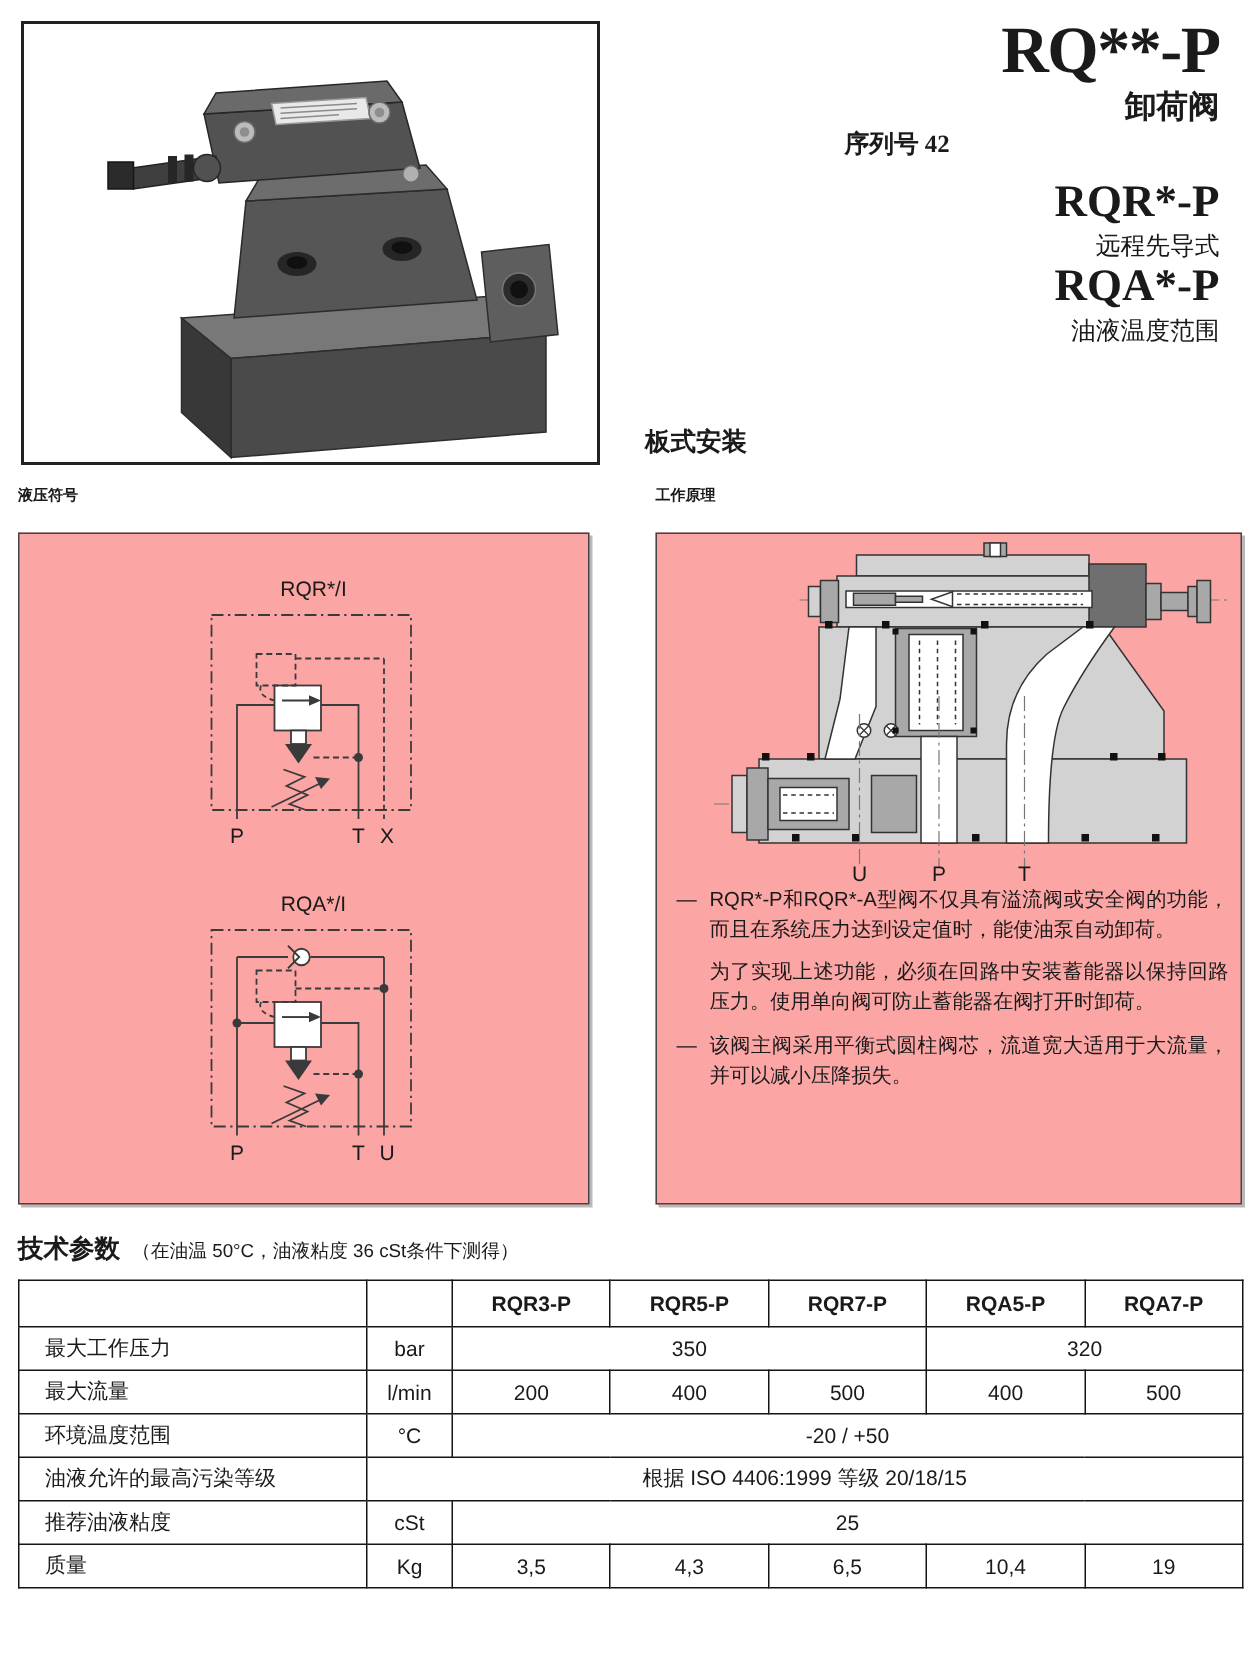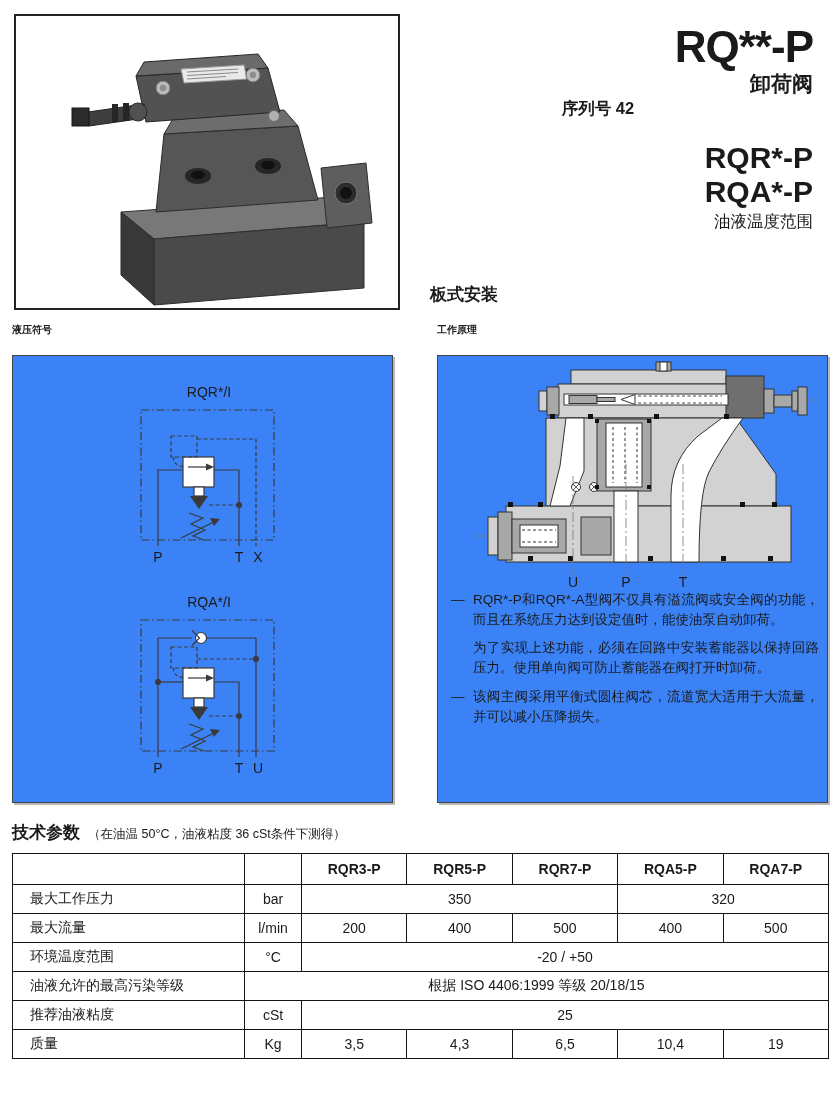--- a/index.html
+++ b/index.html
@@ -9,32 +9,32 @@
     -webkit-font-smoothing:antialiased;
   }
   .abs{position:absolute;}
 
   
   .photo-frame{left:14px;top:14px;width:386px;height:296px;border:2px solid #222;
     box-sizing:border-box;background:#fff;}
   .photo-frame svg{display:block;}
 
   
-  .title-block{right:17px;top:23px;width:430px;text-align:right;line-height:1.08;}
+  .title-block{right:17px;top:10px;width:430px;text-align:right;line-height:1.08;font-family:Liberation Serif, serif;}
   .model-main{font-size:44px;font-weight:700;letter-spacing:-1px;}
-  .model-sub{font-size:30px;font-weight:700;margin-top:24px;}
+  .model-sub{font-size:30px;font-weight:700;margin-top:14px;}
   .model-sub.m3{margin-top:2px;}
   .t-bold-mid{font-size:21px;font-weight:700;margin-top:2px;}
   .t-reg{font-size:16.5px;font-weight:400;margin-top:4px;}
   .t-series{font-size:16.5px;font-weight:700;margin-top:5px;text-align:center;}
   .mounting{left:430px;top:283px;font-size:17px;font-weight:700;}
 
   
   .sec-title{font-size:10px;font-weight:700;}
-  .frame-box{border:1.5px solid #444;background:#3b82f6;box-sizing:border-box;
+  .frame-box{border:1.5px solid #444;background:#fca5a5;box-sizing:border-box;
     box-shadow:2px 2px 0 #b9b9b9;}
   .sym-box{left:12px;top:355px;width:381px;height:448px;}
   .wp-box{left:437px;top:355px;width:391px;height:448px;}
 
   
   .wp-text{position:absolute;left:13px;right:8px;top:234px;}
   .bullet{display:grid;grid-template-columns:22px 1fr;font-size:13.5px;
     line-height:1.5;text-align:justify;margin-bottom:9px;}
   .bullet .marker{font-weight:400;}
   .bullet.cont{margin-top:-2px;}
@@ -96,20 +96,21 @@
       <circle cx="330" cy="177" r="6" fill="#111"></circle>
     </g>
   </svg>
 </div>
 
 <div class="abs title-block">
   <div class="model-main">RQ**-P</div>
   <div class="t-bold-mid">卸荷阀</div>
   <div class="t-series">序列号 42</div>
   <div class="model-sub">RQR*-P</div>
+  <div class="t-reg">远程先导式</div>
   <div class="model-sub m3">RQA*-P</div>
   <div class="t-reg">油液温度范围</div>
 </div>
 <div class="abs mounting">板式安装</div>
 
 <div class="abs sec-title" style="left:12px;top:323px;">液压符号</div>
 <div class="abs frame-box sym-box">
   <svg width="378" height="445" viewBox="0 0 378 445">
 
     <g stroke="#3a3a3a" stroke-width="1.2" fill="none">

